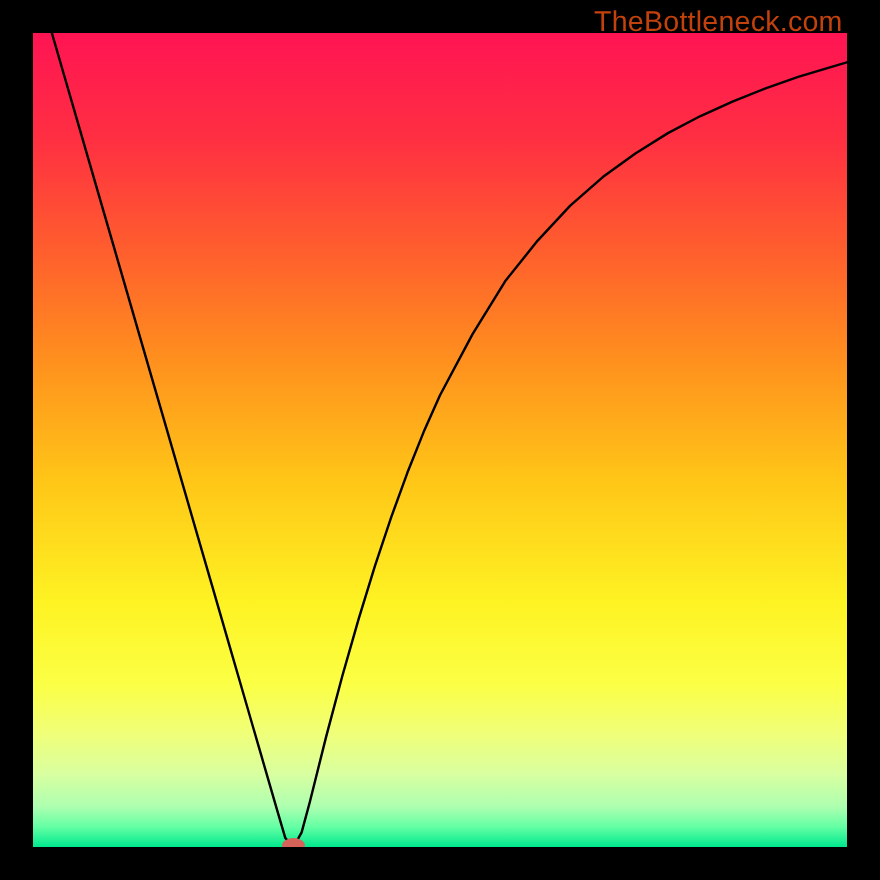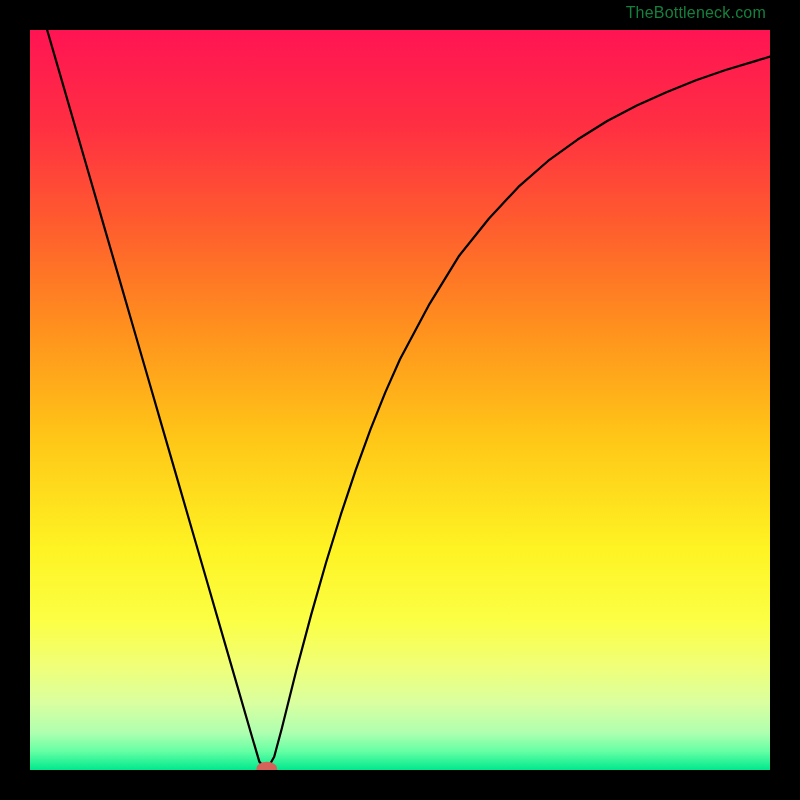--- a/index.html
+++ b/index.html
@@ -23,22 +23,22 @@
     position: absolute;
     left: 0;
     top: 0;
     width: 740px;
     height: 740px;
   }
   .watermark {
     position: absolute;
     top: 4px;
     right: 34px;
-    color: #15803d;
-    font-size: 16px;
+    color: #c2410c;
+    font-size: 26px;
     font-weight: 500;
     letter-spacing: 0.2px;
   }
   svg { display: block; }
   .curve {
     fill: none;
     stroke: #000;
     stroke-width: 2.2;
     stroke-linejoin: round;
     stroke-linecap: round;

